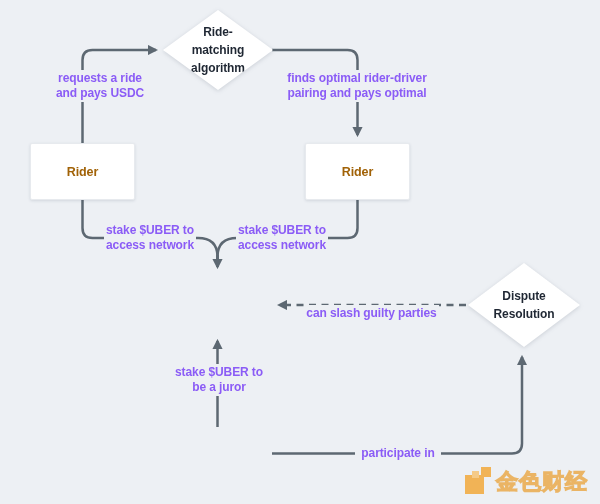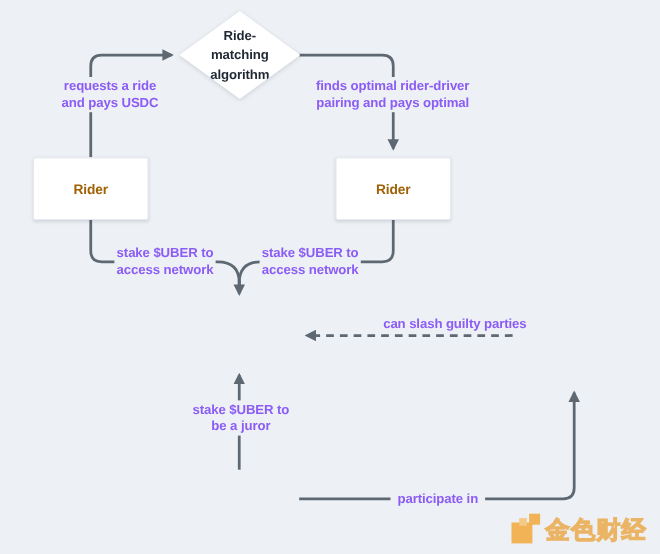--- a/index.html
+++ b/index.html
@@ -146,31 +146,36 @@
 
   <div class="node-rect" style="left:30px; top:143px; width:105px; height:57px;">
     <span>Rider</span>
   </div>
 
   <div class="node-rect" style="left:305px; top:143px; width:105px; height:57px;">
     <span>Rider</span>
   </div>
 
 
+  <div class="diamond-wrap" style="left:468px; top:263px; width:112px; height:84px;">
+    <div class="diamond-shape">
+      <div class="diamond-label" style="width:82px;">Dispute Resolution</div>
+    </div>
+  </div>
 
 
   <div class="edge-label" style="left:48px; top:70px; width:104px;">requests a ride and pays USDC</div>
 
   <div class="edge-label" style="left:282px; top:70px; width:150px;">finds optimal rider-driver pairing and pays optimal</div>
 
   <div class="edge-label" style="left:104px; top:222px; width:92px;">stake $UBER to access network</div>
 
   <div class="edge-label" style="left:236px; top:222px; width:92px;">stake $UBER to access network</div>
 
-  <div class="edge-label" style="left:304px; top:286px; width:135px;margin-left:42px;">can slash guilty parties</div>
+  <div class="edge-label" style="left:304px; top:305px; width:135px;">can slash guilty parties</div>
 
   <div class="edge-label" style="left:173px; top:364px; width:92px;">stake $UBER to be a juror</div>
 
   <div class="edge-label" style="left:355px; top:445px; width:86px;">participate in</div>
 
   <div class="watermark">
     <div class="wm-icon">
       <div class="wm-sq-big"></div>
       <div class="wm-sq-mid"></div>
       <div class="wm-sq-small"></div>

